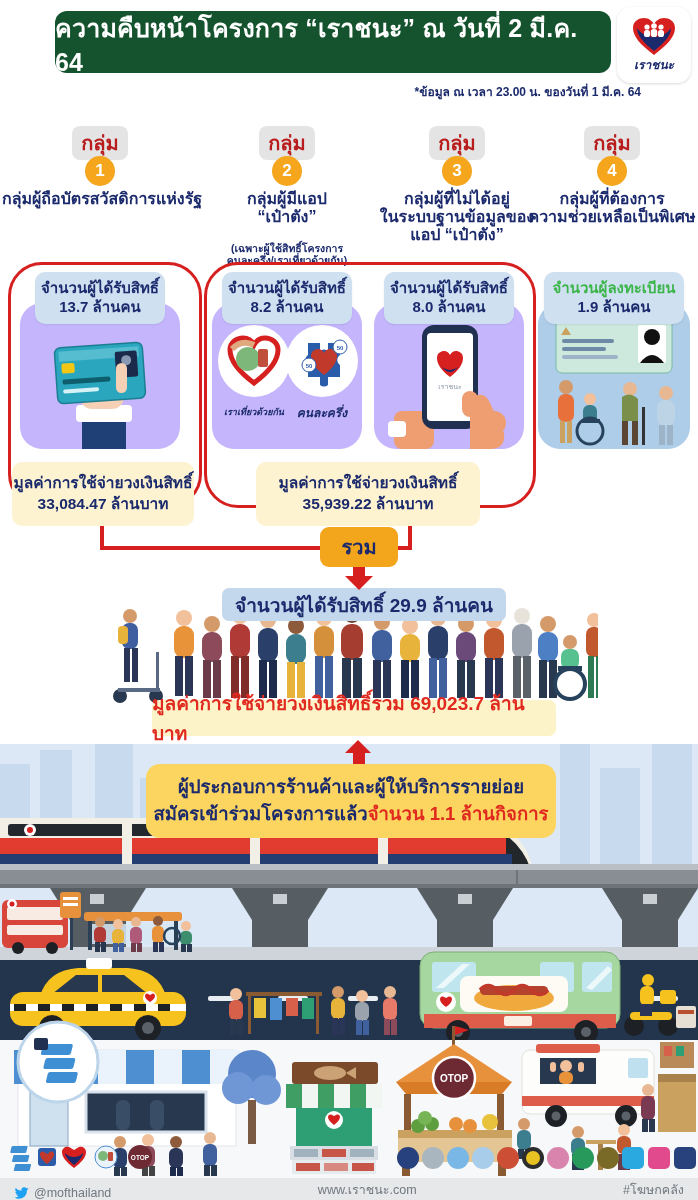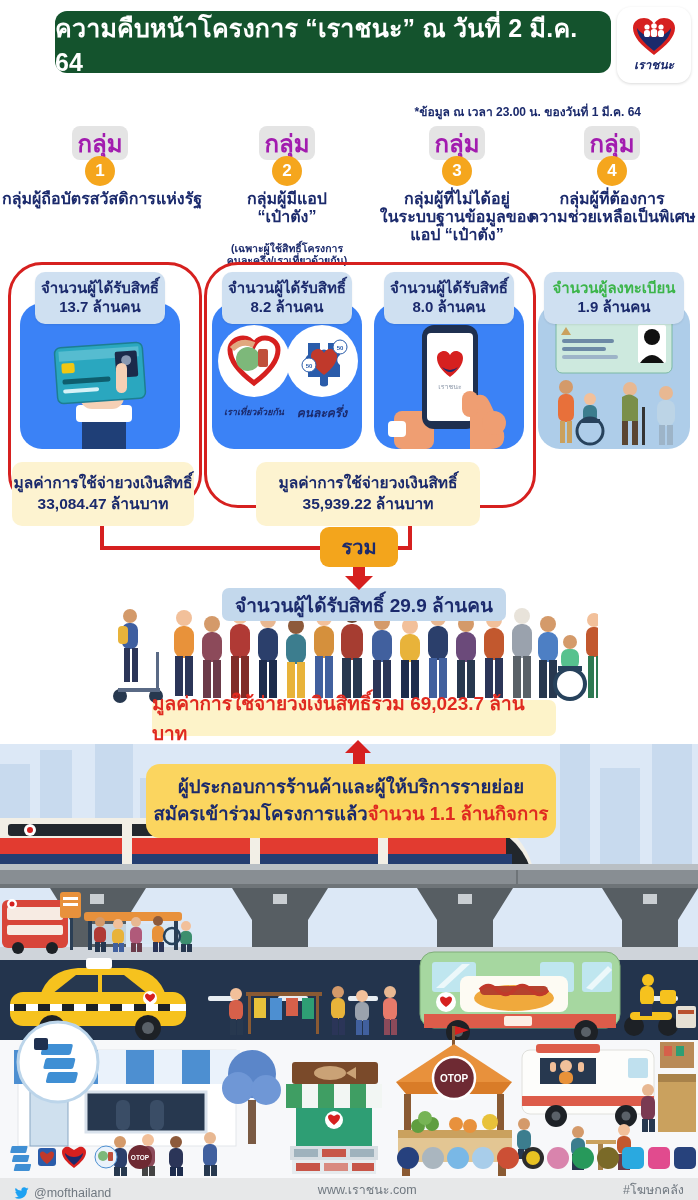--- a/index.html
+++ b/index.html
@@ -8,34 +8,34 @@
   .abs{position:absolute;}
   .pre{white-space:pre-line;}
   .ctr{text-align:center;}
   
   .header-bar{left:55px;top:11px;width:556px;height:62px;background:#14532d;border-radius:12px;
               display:flex;align-items:center;justify-content:center;}
   .header-title{color:#fff;font-size:25px;font-weight:bold;letter-spacing:.2px;}
   .logo-badge{left:617px;top:7px;width:74px;height:76px;background:#fff;border-radius:14px;
               box-shadow:0 1px 3px rgba(0,0,0,.15);display:flex;flex-direction:column;align-items:center;justify-content:center;}
   .logo-text{font-size:12px;font-weight:bold;font-style:italic;color:#1b2a6c;margin-top:-2px;}
-  .data-note{right:57px;top:82px;font-size:12px;font-weight:bold;color:#1b2a6c;margin-top:20px;}
+  .data-note{right:57px;top:82px;font-size:12px;font-weight:bold;color:#1b2a6c;}
   
   .group-pill{height:34px;background:#e4e4e4;border-radius:8px;display:flex;align-items:center;justify-content:center;
-              font-size:24px;font-weight:bold;color:#a21caf;}
+              font-size:20px;font-weight:bold;color:#b91c1c;}
   .group-num{width:30px;height:30px;border-radius:50%;background:#f5a61d;color:#fff;font-weight:bold;font-size:17px;
              display:flex;align-items:center;justify-content:center;}
   .group-desc{font-size:16px;font-weight:bold;line-height:1.12;color:#1b2a6c;}
   .group-subdesc{font-size:10.5px;font-weight:bold;line-height:1.15;color:#1b2a6c;margin-top:12px;}
   
   .red-frame{border:3.5px solid #d6201f;border-radius:34px;background:transparent;}
   .card-head{background:#cfe0f1;border-radius:10px;display:flex;flex-direction:column;align-items:center;justify-content:center;
              font-weight:bold;font-size:15px;line-height:1.25;z-index:3;box-shadow:0 1px 2px rgba(0,0,0,.08);}
   .card-head .green{color:#3cb54a;}
-  .card-body{background:#3b82f6;border-radius:22px;z-index:2;overflow:hidden;}
+  .card-body{background:#c4b5fd;border-radius:22px;z-index:2;overflow:hidden;}
   .spend-box{background:#fdf3d0;border-radius:10px;display:flex;flex-direction:column;align-items:center;justify-content:center;
              font-size:15.5px;font-weight:bold;line-height:1.35;z-index:4;}
   .redline{background:#d6201f;z-index:3;}
   .sum-box{background:#f3a51c;border-radius:9px;display:flex;align-items:center;justify-content:center;
            font-size:20px;font-weight:bold;color:#1b2a6c;z-index:5;}
   .arrow-stem{background:#d6201f;z-index:5;}
   .tri-down{width:0;height:0;border-left:14px solid transparent;border-right:14px solid transparent;
             border-top:14px solid #d6201f;z-index:5;}
   .tri-up{width:0;height:0;border-left:13px solid transparent;border-right:13px solid transparent;
           border-bottom:13px solid #d6201f;z-index:5;}

